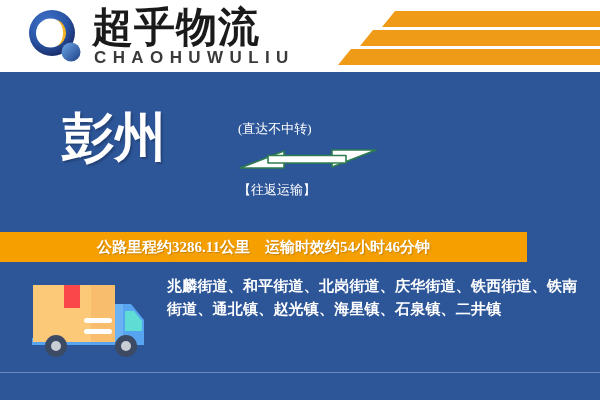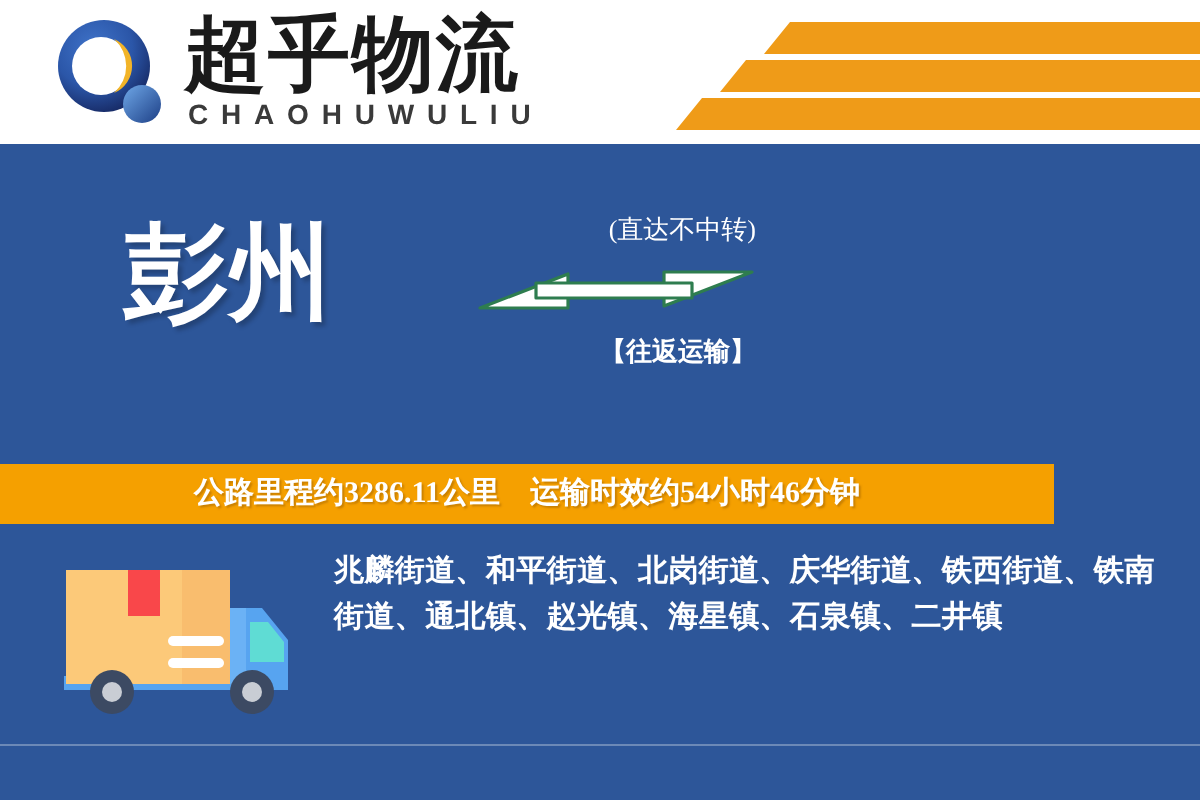--- a/index.html
+++ b/index.html
@@ -42,21 +42,21 @@
     line-height: 41px;
     letter-spacing: 1px;
     color: #1a1a1a;
     white-space: nowrap;
   }
   .brand-en {
     position: absolute;
     left: 94px; top: 51px;
     font-family: "Liberation Sans", "DejaVu Sans", sans-serif;
     font-weight: bold;
-    font-size: 14px;
+    font-size: 17px;
     line-height: 13px;
     letter-spacing: 6.4px;
     color: #3a3a3a;
     white-space: nowrap;
   }
 
   .stripes {
     position: absolute;
     left: 330px; top: 0;
     width: 270px; height: 72px;
@@ -87,40 +87,40 @@
     line-height: 60px;
     color: #ffffff;
     white-space: nowrap;
     text-shadow: 2px 2px 2px rgba(0,0,0,0.22);
   }
   .city.origin { left: 62px; }
   .city.dest   { left: 390px; }
 
   .mid {
     position: absolute;
-    left: 238px; top: 34px;
+    left: 238px; top: 48px;
     width: 140px;
-    text-align: right;
+    text-align: left;
   }
   .mid-note {
     font-family: "Liberation Serif", "DejaVu Serif", serif;
     font-size: 13px;
     line-height: 17px;
     color: #ffffff;
     white-space: nowrap;
   }
   .arrow-wrap {
     margin-top: 5px;
     height: 34px;
   }
   .arrow-wrap svg { display: block; }
   .mid-tag {
     margin-top: 5px;
     font-family: "Liberation Serif", "DejaVu Serif", serif;
-    font-weight: bold;
+    font-weight: normal;
     font-size: 13px;
     line-height: 17px;
     color: #ffffff;
     white-space: nowrap;
   }
 
   
   .infobar {
     position: absolute;
     left: 0; top: 232px;

